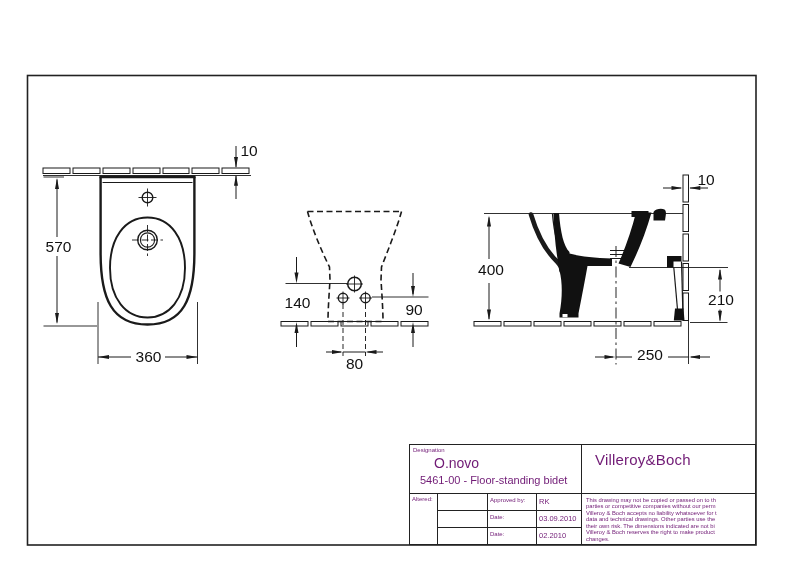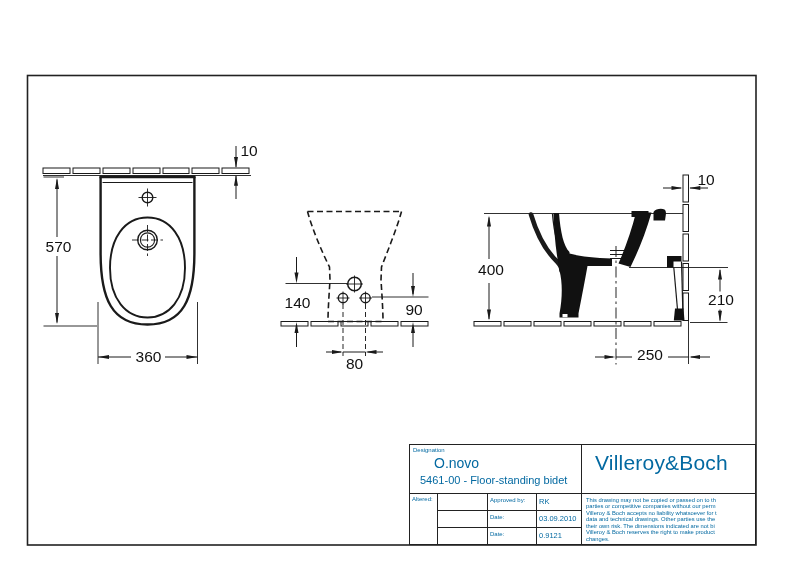--- a/index.html
+++ b/index.html
@@ -1,29 +1,29 @@
 <!DOCTYPE html>
 <html><head>
 <meta charset="utf-8">
 <style>
   html,body{margin:0;padding:0;background:#fff;}
   #stage{position:relative;width:800px;height:565px;background:#fff;overflow:hidden;
-         font-family:"Liberation Sans",sans-serif;color:#0369a1;}
+         font-family:"Liberation Sans",sans-serif;color:#701a75;}
   #stage svg{position:absolute;left:0;top:0;}
   .dim{font:15.5px "Liberation Sans",sans-serif;fill:#111;}
   
   #tblock{position:absolute;left:409px;top:444px;width:347px;height:101px;
           border:1.3px solid #222;box-sizing:border-box;background:#fff;display:flex;flex-direction:column;}
   .tb-top{display:flex;height:48px;border-bottom:1px solid #222;}
   .tb-desig-cell{width:172px;border-right:1px solid #222;box-sizing:border-box;overflow:hidden;}
   .tb-desig-label{font-size:6px;padding:2px 0 0 3px;}
   .tb-series{font-size:14px;margin:2px 0 0 24px;}
   .tb-desc{font-size:11px;margin:3px 0 0 10px;white-space:nowrap;}
   .tb-brand-cell{flex:1;display:flex;align-items:flex-start;}
-  .tb-brand{font-size:21px;letter-spacing:.2px;margin:6px 0 0 13px;white-space:nowrap;}
+  .tb-brand{font-size:15px;letter-spacing:.2px;margin:6px 0 0 13px;white-space:nowrap;}
   .tb-bot{display:flex;flex:1;}
   .tb-table{width:172px;display:flex;border-right:1px solid #222;box-sizing:border-box;}
   .tb-altered{width:28px;border-right:1px solid #222;box-sizing:border-box;font-size:6px;padding:2px 0 0 2px;}
   .tb-rows{flex:1;display:flex;flex-direction:column;}
   .tb-row{flex:1;display:flex;border-bottom:1px solid #222;box-sizing:border-box;}
   .tb-row:last-child{border-bottom:none;}
   .tb-empty{width:50px;border-right:1px solid #222;box-sizing:border-box;}
   .tb-lbl{width:49px;border-right:1px solid #222;box-sizing:border-box;font-size:6px;padding:3px 0 0 2px;white-space:nowrap;overflow:hidden;}
   .tb-val{flex:1;font-size:7.5px;padding:2.5px 0 0 2px;white-space:nowrap;overflow:hidden;}
   .tb-disc{flex:1;font-size:5.8px;line-height:6.45px;padding:3px 0 0 4px;overflow:hidden;}
@@ -270,21 +270,21 @@
           <div class="tb-val">RK</div>
         </div>
         <div class="tb-row">
           <div class="tb-empty"></div>
           <div class="tb-lbl">Date:</div>
           <div class="tb-val">03.09.2010</div>
         </div>
         <div class="tb-row">
           <div class="tb-empty"></div>
           <div class="tb-lbl">Date:</div>
-          <div class="tb-val">0.9121</div>
+          <div class="tb-val">02.2010</div>
         </div>
       </div>
     </div>
     <div class="tb-disc">
       <div>This drawing may not be copied or passed on to th</div>
       <div>parties or competitive companies without our perm</div>
       <div>Villeroy &amp; Boch accepts no liability whatsoever for t</div>
       <div>data and technical drawings. Other parties use the</div>
       <div>their own risk. The dimensions indicated are not bi</div>
       <div>Villeroy &amp; Boch reserves the right to make product</div>

